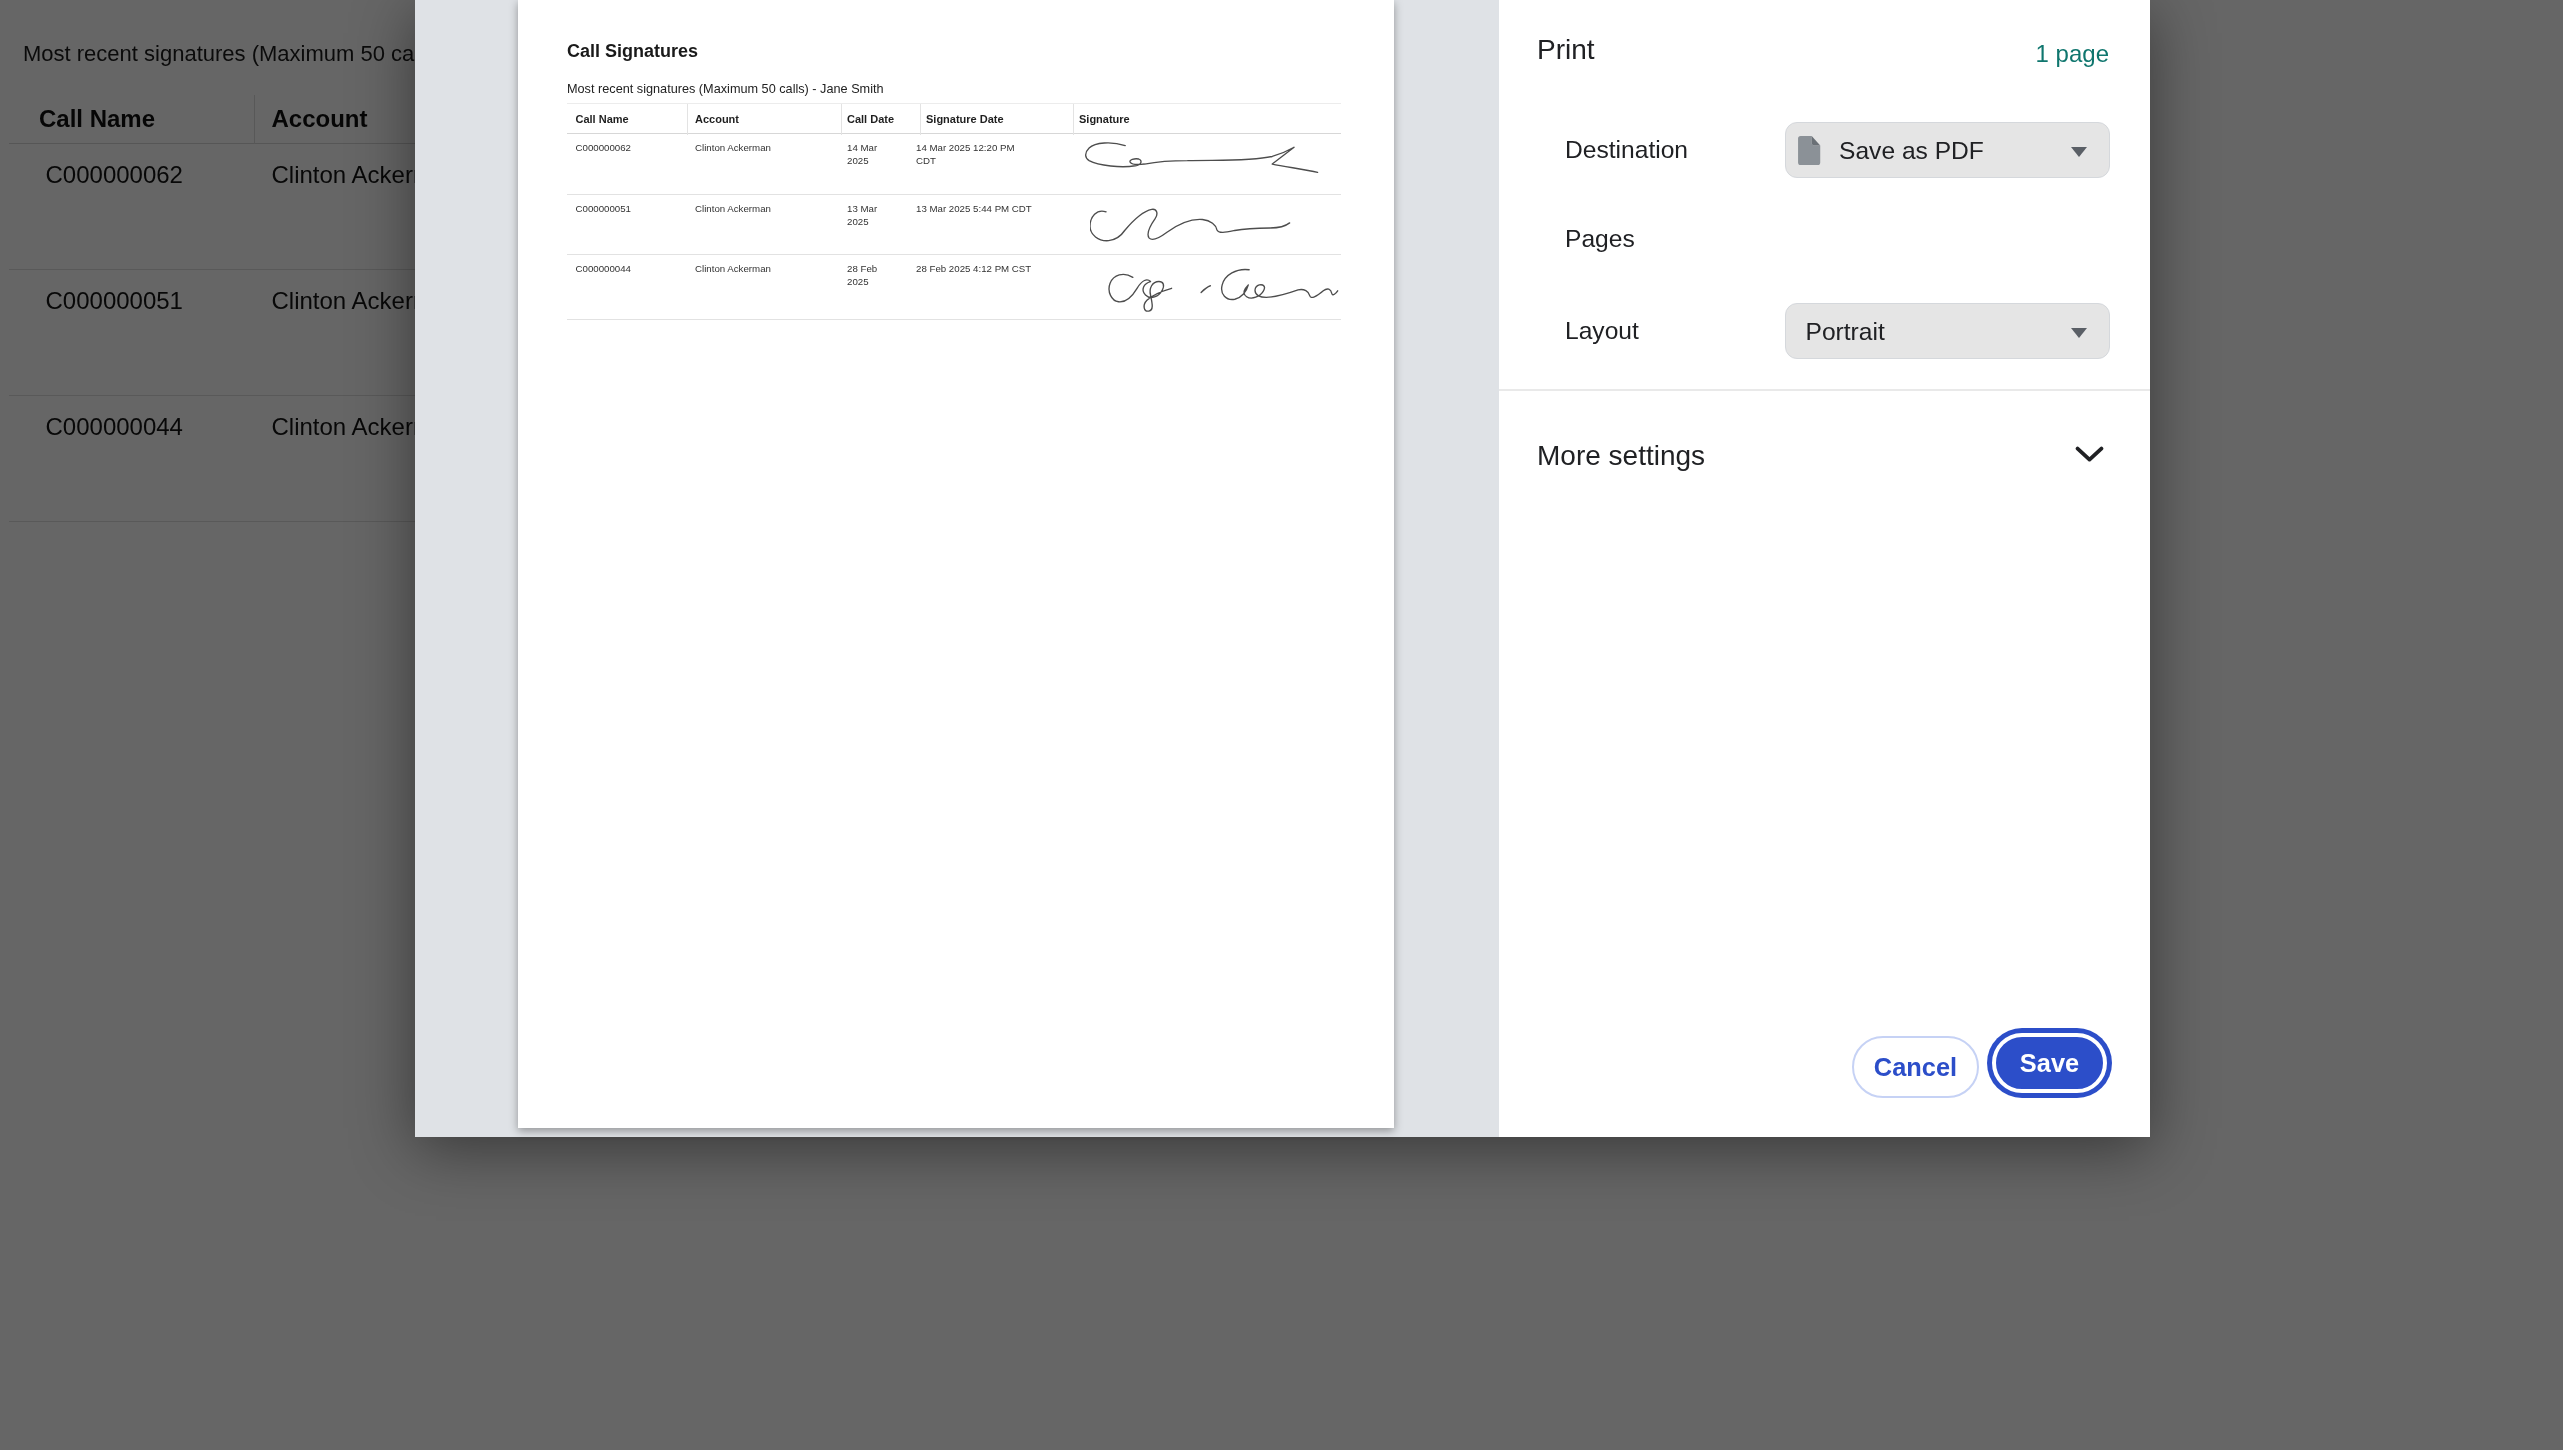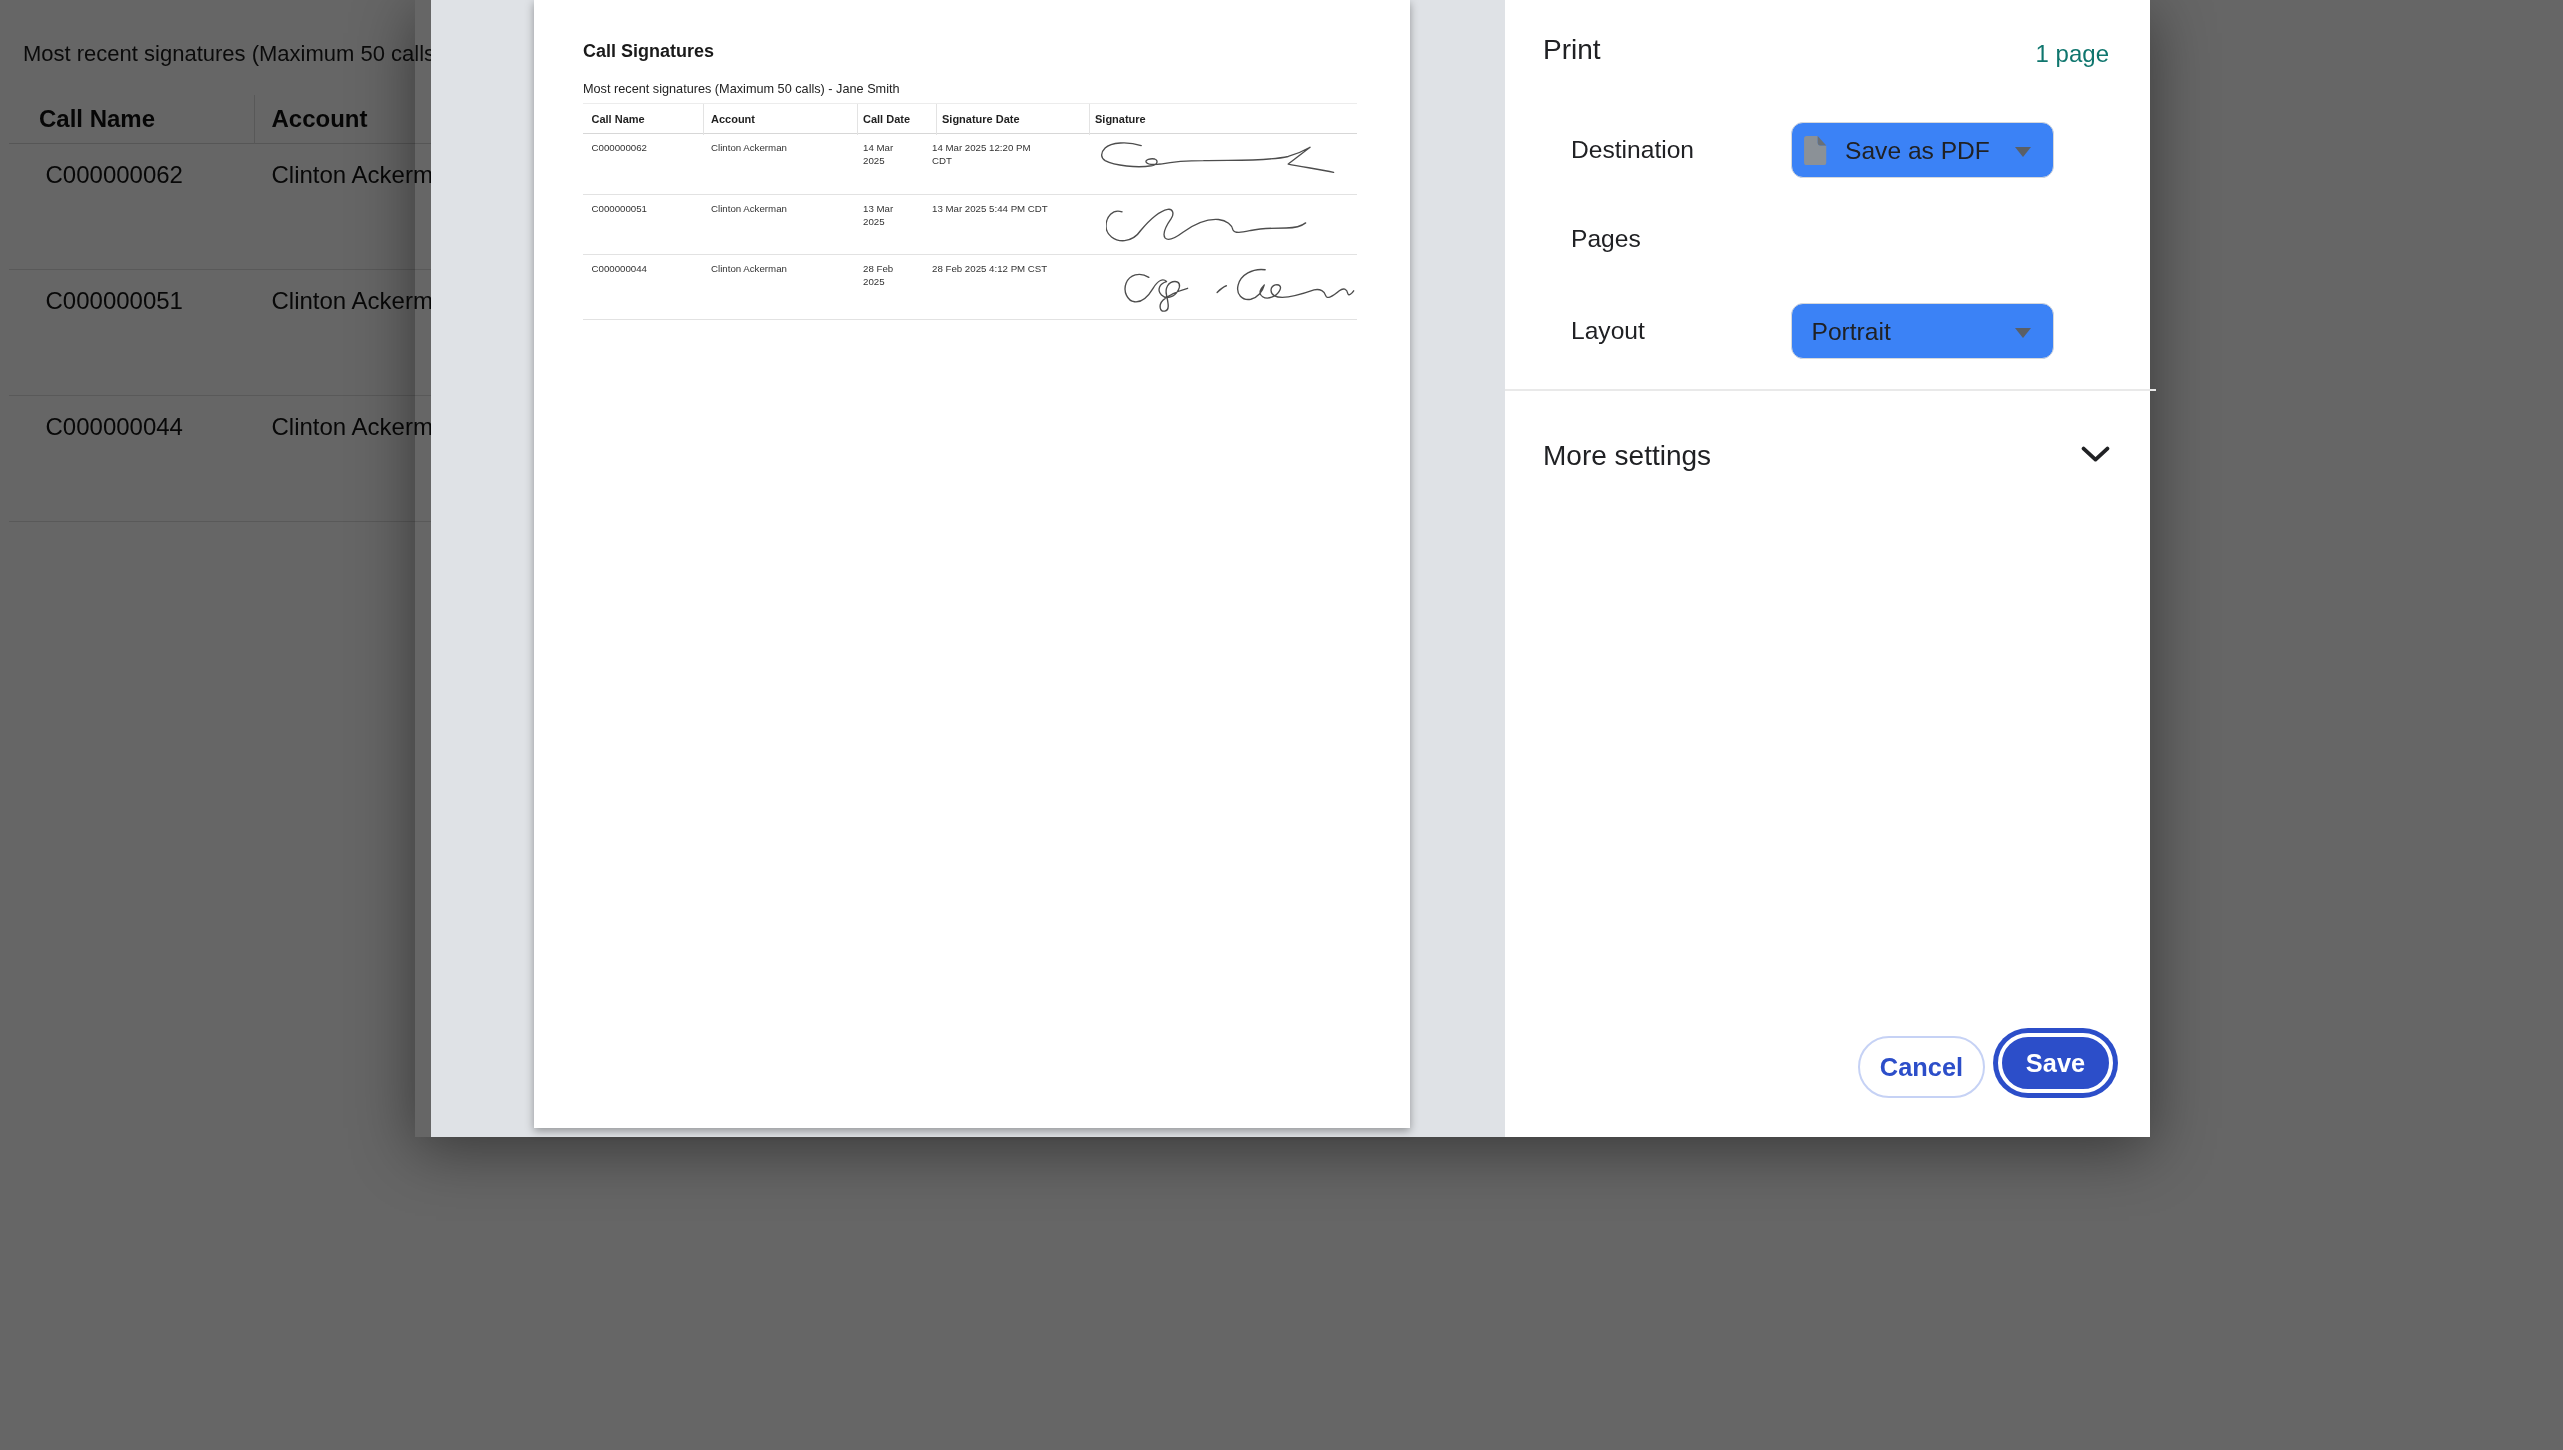--- a/index.html
+++ b/index.html
@@ -16,21 +16,21 @@
   .bg-row { position:relative; height:126px; border-bottom:1.7px solid #dedede; }
   .bg-cell { position:absolute; top:17px; font-size:24px; color:#161616; }
   .bg-c1 { left:37px; }
   .bg-c2 { left:263px; }
 
   
   .scrim { position:absolute; inset:0; background:rgba(0,0,0,0.60); z-index:1; }
 
   
   .dialog { position:absolute; left:415px; top:0; width:1735px; height:1137px; z-index:2;
-            display:flex; box-shadow:0 12px 59px rgba(0,0,0,0.45);padding-left:16px; }
+            display:flex; box-shadow:0 12px 59px rgba(0,0,0,0.45); }
 
   
   .preview { position:relative; width:1084px; height:1137px; background:#dfe2e6; }
   .paper { position:absolute; left:103px; top:0; width:876px; height:1128px; background:#ffffff;
            box-shadow:0 2.5px 8.5px rgba(0,0,0,0.35); }
 
   .doc-title { position:absolute; left:49px; top:41px; font-size:18px; font-weight:bold; color:#1a1a1a; }
   .doc-subtitle { position:absolute; left:49px; top:82px; font-size:12.7px; color:#222; }
 
   .doc-table { position:absolute; left:49px; top:103px; width:774px; }
@@ -43,22 +43,22 @@
   .dt-c4 { left:349px; width:153px; }
   .sig-svg { position:absolute; }
   .sig-svg path { fill:none; stroke:#4d4d4d; stroke-width:1.6; stroke-linecap:round; stroke-linejoin:round; }
 
   
   .panel { position:relative; width:651px; height:1137px; background:#ffffff; }
   .panel-title { position:absolute; left:38px; top:34px; font-size:28px; font-weight:500; color:#202124; }
   .page-count { position:absolute; right:41px; top:40px; font-size:24px; color:#0f766e; }
 
   .field-label { position:absolute; left:38px; font-size:24.6px; color:#202124;margin-left:28px; }
-  .select { position:absolute; left:286px; width:263px; height:56px; border:1.7px solid #d5d8dc;
-            border-radius:12px; background:#3b82f6; cursor:pointer; }
+  .select { position:absolute; left:286px; width:325px; height:56px; border:1.7px solid #d5d8dc;
+            border-radius:12px; background:#e5e5e5; cursor:pointer; }
   .select-value { position:absolute; top:13.6px; font-size:24.6px; color:#202124; }
   .caret { position:absolute; right:22px; top:24px; width:0; height:0;
            border-left:8.5px solid transparent; border-right:8.5px solid transparent;
            border-top:10.2px solid #5a5f66; }
   .pdf-icon { position:absolute; left:12px; top:12.7px; }
 
   .panel-divider { position:absolute; left:0; top:389px; width:651px; height:1.7px; background:#e9e9e9; }
 
   .more-settings { position:absolute; left:0; top:414px; width:651px; height:80px; cursor:pointer; }
   .more-settings-label { position:absolute; left:38px; top:26px; font-size:28px; color:#202124; }

